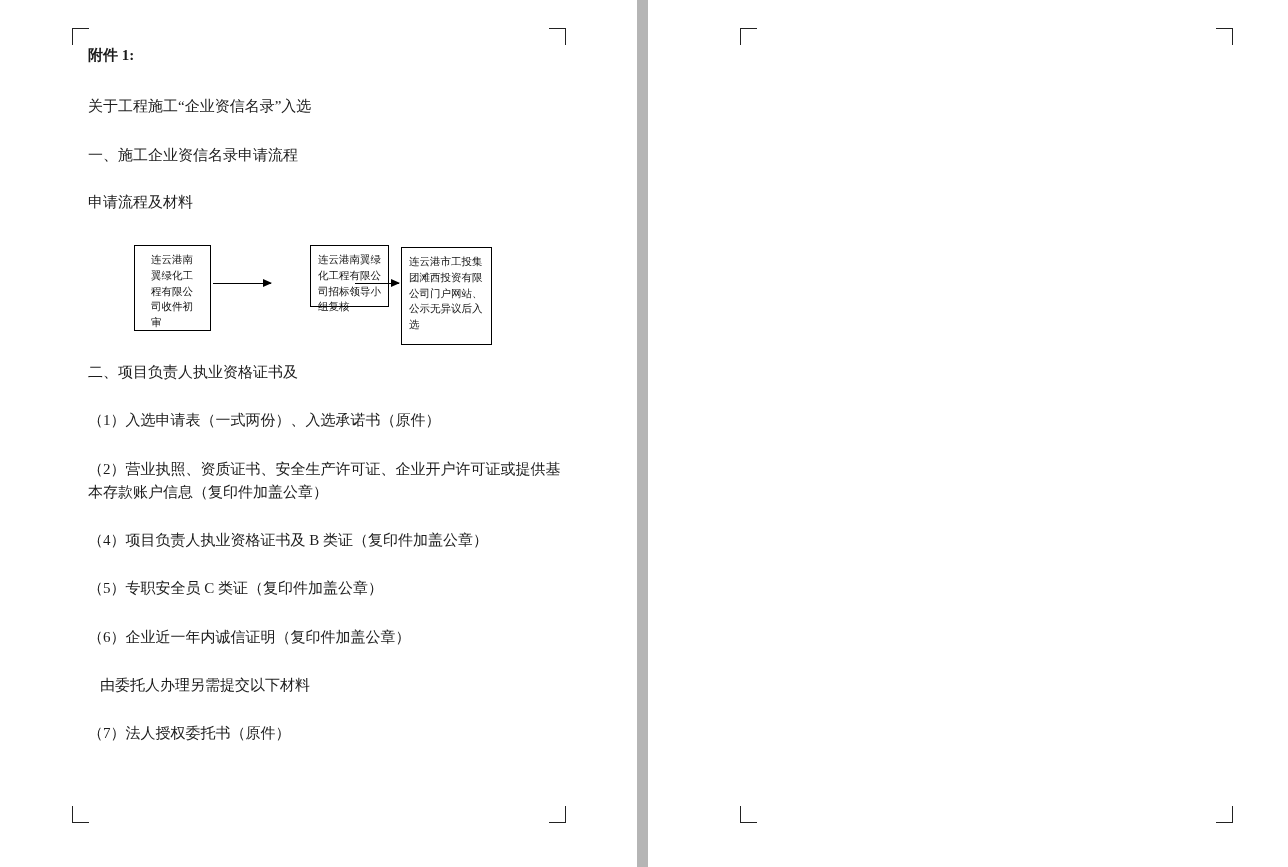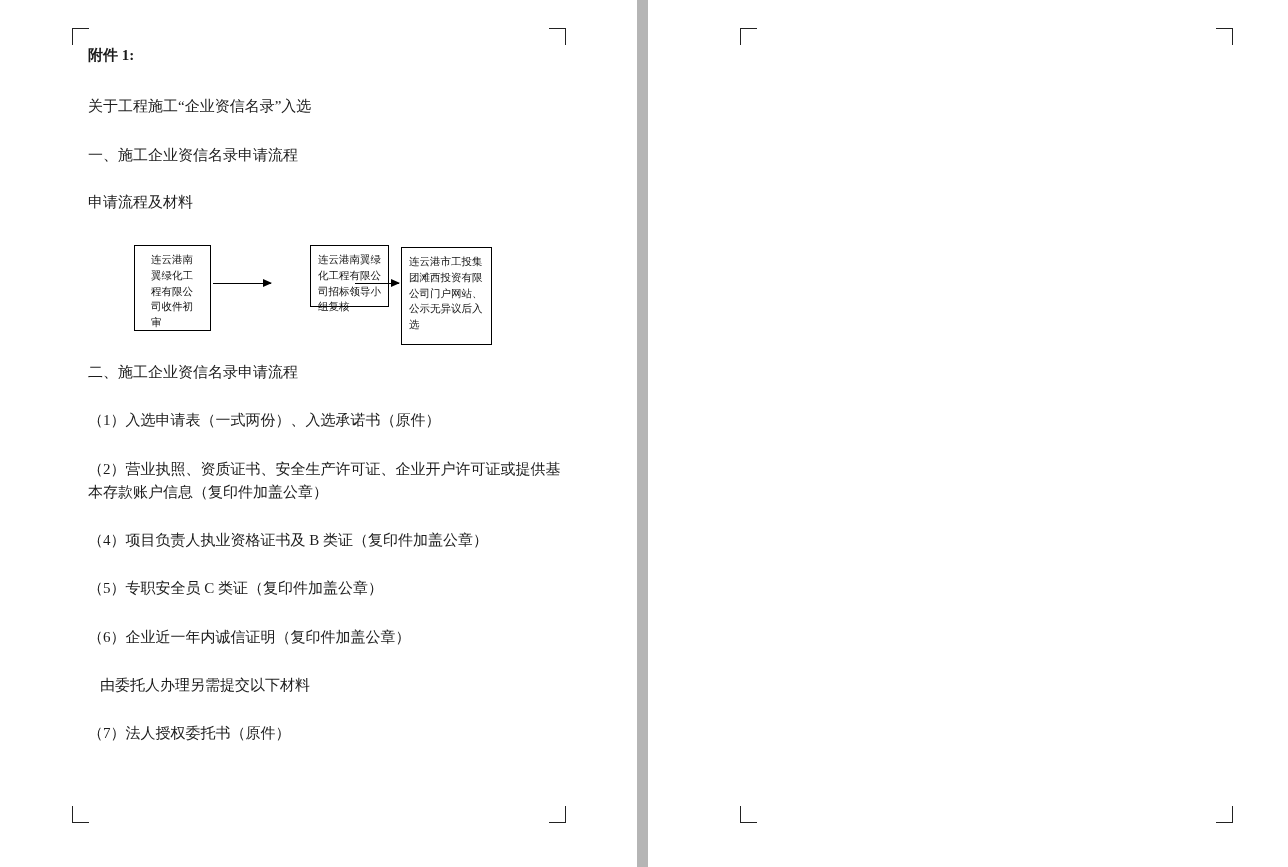--- a/index.html
+++ b/index.html
@@ -114,21 +114,21 @@
       <p class="p ln">申请流程及材料</p>
 
       <div class="flow">
         <div class="fbox" id="fbox1">连云港南翼绿化工程有限公司收件初审</div>
         <div class="arrow" id="arrow1"></div>
         <div class="fbox" id="fbox2">连云港南翼绿化工程有限公司招标领导小组复核</div>
         <div class="arrow" id="arrow2"></div>
         <div class="fbox" id="fbox3">连云港市工投集团滩西投资有限公司门户网站、公示无异议后入选</div>
       </div>
 
-      <p class="p ln">二、施工企业资信名录申请流程</p>
+      <p class="p ln">二、项目负责人执业资格证书及</p>
 
       <p class="p bold ln">（1）入选申请表（一式两份）、入选承诺书（原件）</p>
       <p class="p bold ln">（2）营业执照、资质证书、安全生产许可证、企业开户许可证或提供基本存款账户信息（复印件加盖公章）</p>
       <p class="p bold ln">（4）项目负责人执业资格证书及 B 类证（复印件加盖公章）</p>
       <p class="p bold ln">（5）专职安全员 C 类证（复印件加盖公章）</p>
       <p class="p bold ln">（6）企业近一年内诚信证明（复印件加盖公章）</p>
       <p class="p ln small-indent">由委托人办理另需提交以下材料</p>
       <p class="p bold ln">（7）法人授权委托书（原件）</p>
     </div>
   </div>

